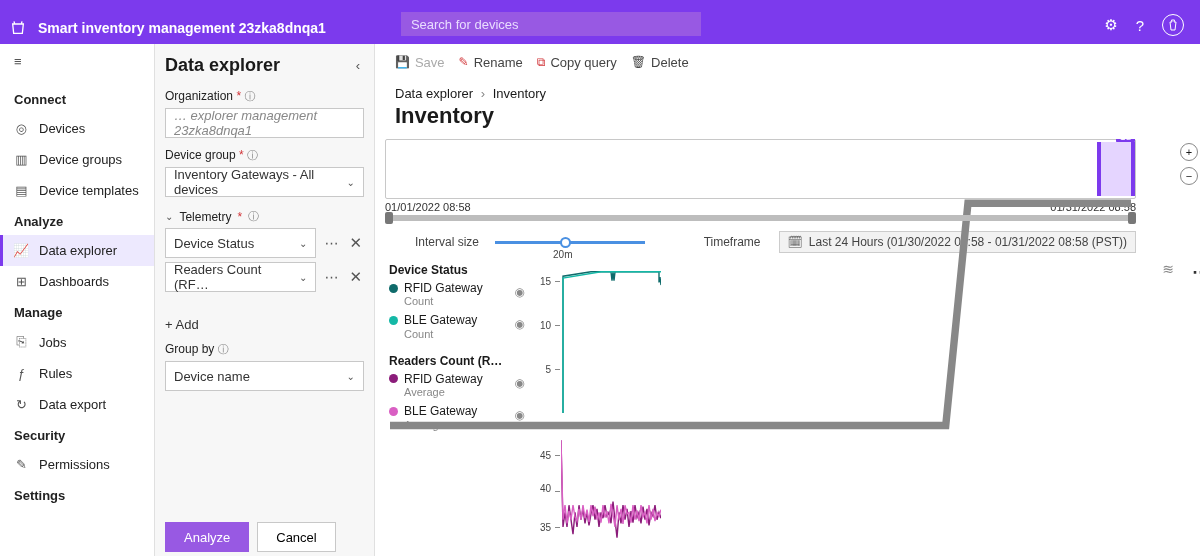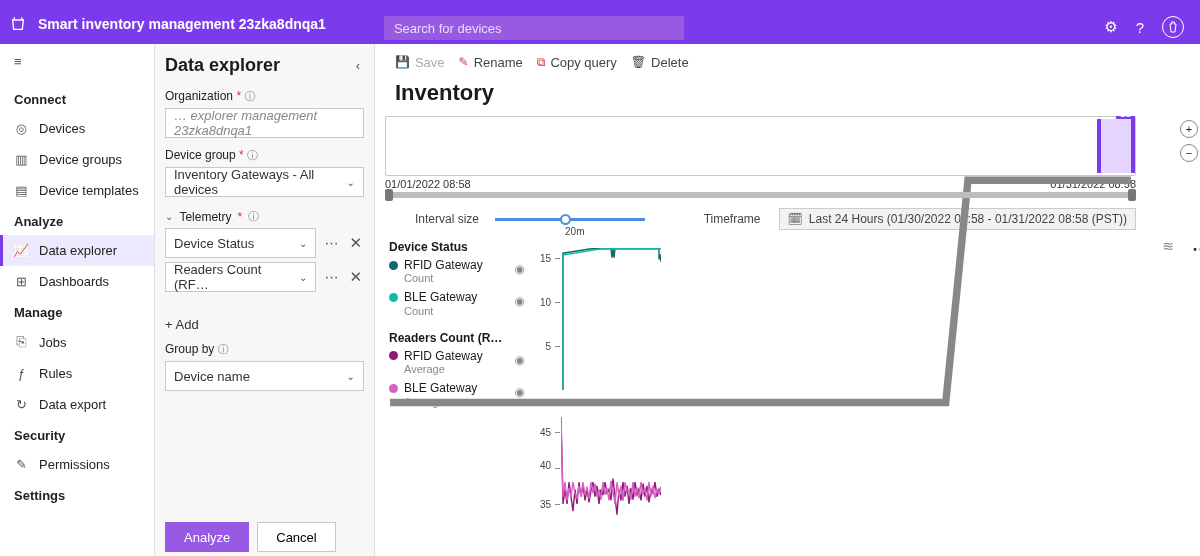--- a/index.html
+++ b/index.html
@@ -11,27 +11,27 @@
     --bg-panel: #f7f7f7;
     --text: #1a1a1a;
     --text-muted: #737373;
     --teal: #128a8a;
     --magenta: #c84aa8;
   }
   * { box-sizing: border-box; margin:0; padding:0; font-family: "Segoe UI", Arial, sans-serif; }
   body { width:1200px; height:556px; overflow:hidden; background:#fff; color:var(--text); }
   
   .header {
-    height:44px; background:var(--purple); color:#fff; display:flex; align-items:flex-start;
-    padding:16px 8px; font-size:14px;
+    height:44px; background:var(--purple); color:#fff; display:flex; align-items:flex-end;
+    padding:8px 8px; font-size:14px;
   }
   .header .bag-icon { width:20px; display:flex; justify-content:center; }
   .header .title { font-weight:600; margin-left:10px; white-space:nowrap; }
   .search-bar {
-    margin-left:58px; width:300px; height:24px; background:var(--purple-light);
+    margin-left:75px; width:300px; height:24px; background:var(--purple-light);
     display:flex; align-items:center; padding:0 10px; color:#e9ddff; font-size:13px;
   }
   .header-spacer { flex:1; }
   .header-icons { display:flex; gap:18px; align-items:center; padding-right:8px; }
   .header-icons span { font-size:15px; }
   .circ { width:22px; height:22px; border:1px solid #fff; border-radius:50%; display:flex; align-items:center; justify-content:center; font-size:12px; }
   
   .app { display:flex; height:calc(556px - 32px); }
   .nav {
     width:155px; background:#fff; border-right:1px solid var(--border); padding:10px 0 0 0;
@@ -99,21 +99,21 @@
   .time-slider::before, .time-slider::after{
     content:""; position:absolute; top:-3px; width:8px; height:12px; background:#777; border-radius:2px;
   }
   .time-slider::before{ left:0;} .time-slider::after{ right:0;}
   .zoom-col { position:absolute; right:2px; top:4px; display:flex; flex-direction:column; gap:6px;}
   .zoom-btn { width:18px; height:18px; border:1px solid #888; border-radius:50%; display:flex; align-items:center; justify-content:center; font-size:11px; cursor:pointer;}
   .control-row { display:flex; align-items:center; justify-content:space-between; margin:10px 44px 0 0; font-size:12px; color:#444;}
   .interval { display:flex; align-items:center; gap:16px; margin-left:30px;}
   .range-slider { width:150px; height:3px; background:#4a90e2; position:relative;}
   .range-slider .knob { position:absolute; left:65px; top:-4px; width:11px; height:11px; background:#fff; border:2px solid #4a90e2; border-radius:50%;}
-  .range-slider .lbl { position:absolute; left:70px; top:8px; font-size:10px; color:#444;}
+  .range-slider .lbl { position:absolute; left:58px; top:8px; font-size:10px; color:#444;}
   .timeframe { display:flex; align-items:center; gap:18px;}
   .tf-box { border:1px solid #ccc; background:#f2f2f2; padding:3px 8px; font-size:12px; display:flex; align-items:center; gap:6px;}
   .chart-body { display:flex; margin-top:10px; height:320px;}
   .legend { width:140px; font-size:12px; padding-left:4px;}
   .legend-group { margin-bottom:14px;}
   .legend-title { font-weight:700; margin-bottom:4px;}
   .legend-item { display:flex; align-items:center; position:relative; gap:6px; line-height:1.2;}
   .dot { width:9px; height:9px; border-radius:50%; flex-shrink:0;}
   .eye { position:absolute; right:0; top:4px; color:#888; font-size:12px;}
   .legend-sub { color:#888; font-size:11px; margin-left:15px; margin-bottom:6px;}
@@ -264,20 +264,25 @@
         </span>
       <span class="titem">
           <span class="ticon red">⧉</span>
           <span>Copy query</span>
         </span>
       <span class="titem">
           <span class="ticon">🗑</span>
           <span>Delete</span>
         </span>
     </div>
+    <div class="crumb">
+      <span>Data explorer</span>
+      <span class="sep">›</span>
+      <span>Inventory</span>
+    </div>
     <div class="page-title">Inventory</div>
     <div class="chart-area">
       <div class="zoom-col">
         <div class="zoom-btn">+</div>
         <div class="zoom-btn">−</div>
       </div>
       <div class="timeline">
         <span class="badge">1d</span>
         <div class="sel-range"></div>
         <svg viewBox="0 0 100 40" preserveAspectRatio="none">

